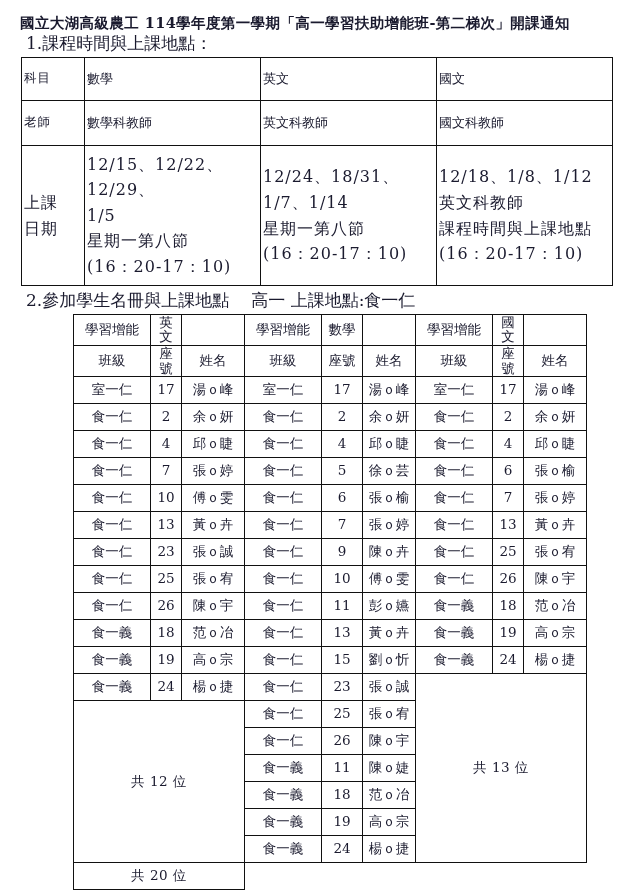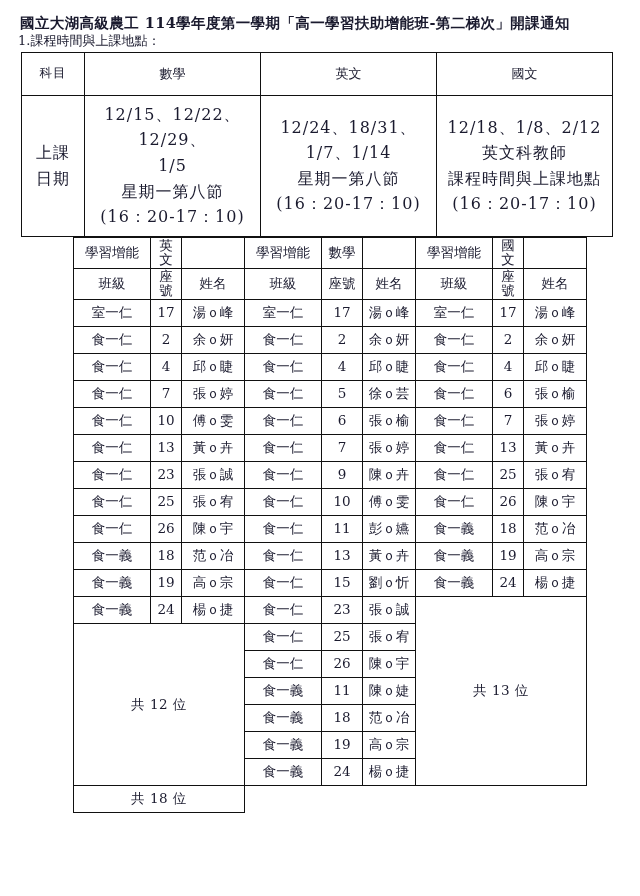--- a/index.html
+++ b/index.html
@@ -25,44 +25,43 @@
   
   .doc-title {
     font-size: 14.5px;
     font-weight: bold;
     letter-spacing: 0.4px;
     line-height: 1.25;
     white-space: nowrap;
     margin: 0 0 1px 2px;
   }
   .section-line {
-    font-size: 13px;
+    font-size: 17px;
     line-height: 1.2;
-    margin: 0 0 3px 0;
+    margin: 0 0 3px 8px;
     white-space: nowrap;
   }
   .section-line.two {
     margin-top: 4px;
     margin-bottom: 3px;
   }
   .section-gap {
     display: inline-block;
     width: 22px;
   }
 
   
   table.sched {
     border-collapse: collapse;
     width: 592px;
     margin: 0 0 0 3px;
     table-layout: fixed;
   }
   table.sched td {
     border: 1px solid #111;
-    text-align: center;
     vertical-align: middle;
     font-size: 13px;
     line-height: 1.5;
     padding: 6px 2px;
   }
   table.sched td.rowhead {
     width: 58px;
     font-size: 12.5px;
     letter-spacing: 1px;
   }
@@ -125,47 +124,56 @@
 
   <div class="section-line">1.課程時間與上課地點：</div>
 
   <table class="sched">
     <tbody>
       <tr class="r-subject">
         <td class="rowhead">科目</td>
         <td>數學</td>
         <td>英文</td>
         <td>國文</td>
+      </tr>
+      <tr class="r-teacher">
+        <td class="rowhead">老師</td>
+        <td>數學科教師</td>
+        <td>英文科教師</td>
+        <td>國文科教師</td>
       </tr>
       <tr class="r-dates">
         <td class="rowhead">
           <span class="rowhead-stack">上課</span>
           <span class="rowhead-stack">日期</span>
         </td>
         <td>
           <span class="rowhead-stack">12/15、12/22、12/29、</span>
           <span class="rowhead-stack">1/5</span>
           <span class="rowhead-stack">星期一第八節</span>
           <span class="rowhead-stack">(16：20-17：10)</span>
         </td>
         <td>
           <span class="rowhead-stack">12/24、18/31、1/7、1/14</span>
           <span class="rowhead-stack">星期一第八節</span>
           <span class="rowhead-stack">(16：20-17：10)</span>
         </td>
         <td>
-          <span class="rowhead-stack">12/18、1/8、2/12</span>
+          <span class="rowhead-stack">12/18、1/8、1/12</span>
           <span class="rowhead-stack">英文科教師</span>
           <span class="rowhead-stack">課程時間與上課地點</span>
           <span class="rowhead-stack">(16：20-17：10)</span>
         </td>
       </tr>
     </tbody>
   </table>
 
+  <div class="section-line two">
+    <span>2.參加學生名冊與上課地點</span><span class="section-gap"></span><span>高一</span>&nbsp;<span>上課地點:食一仁</span>
+  </div>
 
   <table class="roster">
     <tbody id="roster-body">
         <tr>
           <td class="c-class hdr-top">學習增能</td>
           <td class="c-seat hdr-top"><span class="vtext"><span>英</span><span>文</span></span></td>
           <td class="c-name hdr-top"></td>
           <td class="c-class hdr-top">學習增能</td>
           <td class="c-seat-w hdr-top"><span class="vtext"><span>數學</span></span></td>
           <td class="c-name-w hdr-top"></td>
@@ -339,18 +347,18 @@
           <td class="c-class">食一義</td>
           <td class="c-seat-w">19</td>
           <td class="c-name-w">高ｏ宗</td>
         </tr>
         <tr>
           <td class="c-class">食一義</td>
           <td class="c-seat-w">24</td>
           <td class="c-name-w">楊ｏ捷</td>
         </tr>
         <tr>
-          <td class="total-cell total-left" colspan="3">共 18 位</td>
+          <td class="total-cell total-left" colspan="3">共 20 位</td>
         </tr>
       </tbody>
   </table>
 
 </div>
 
 </body></html>

